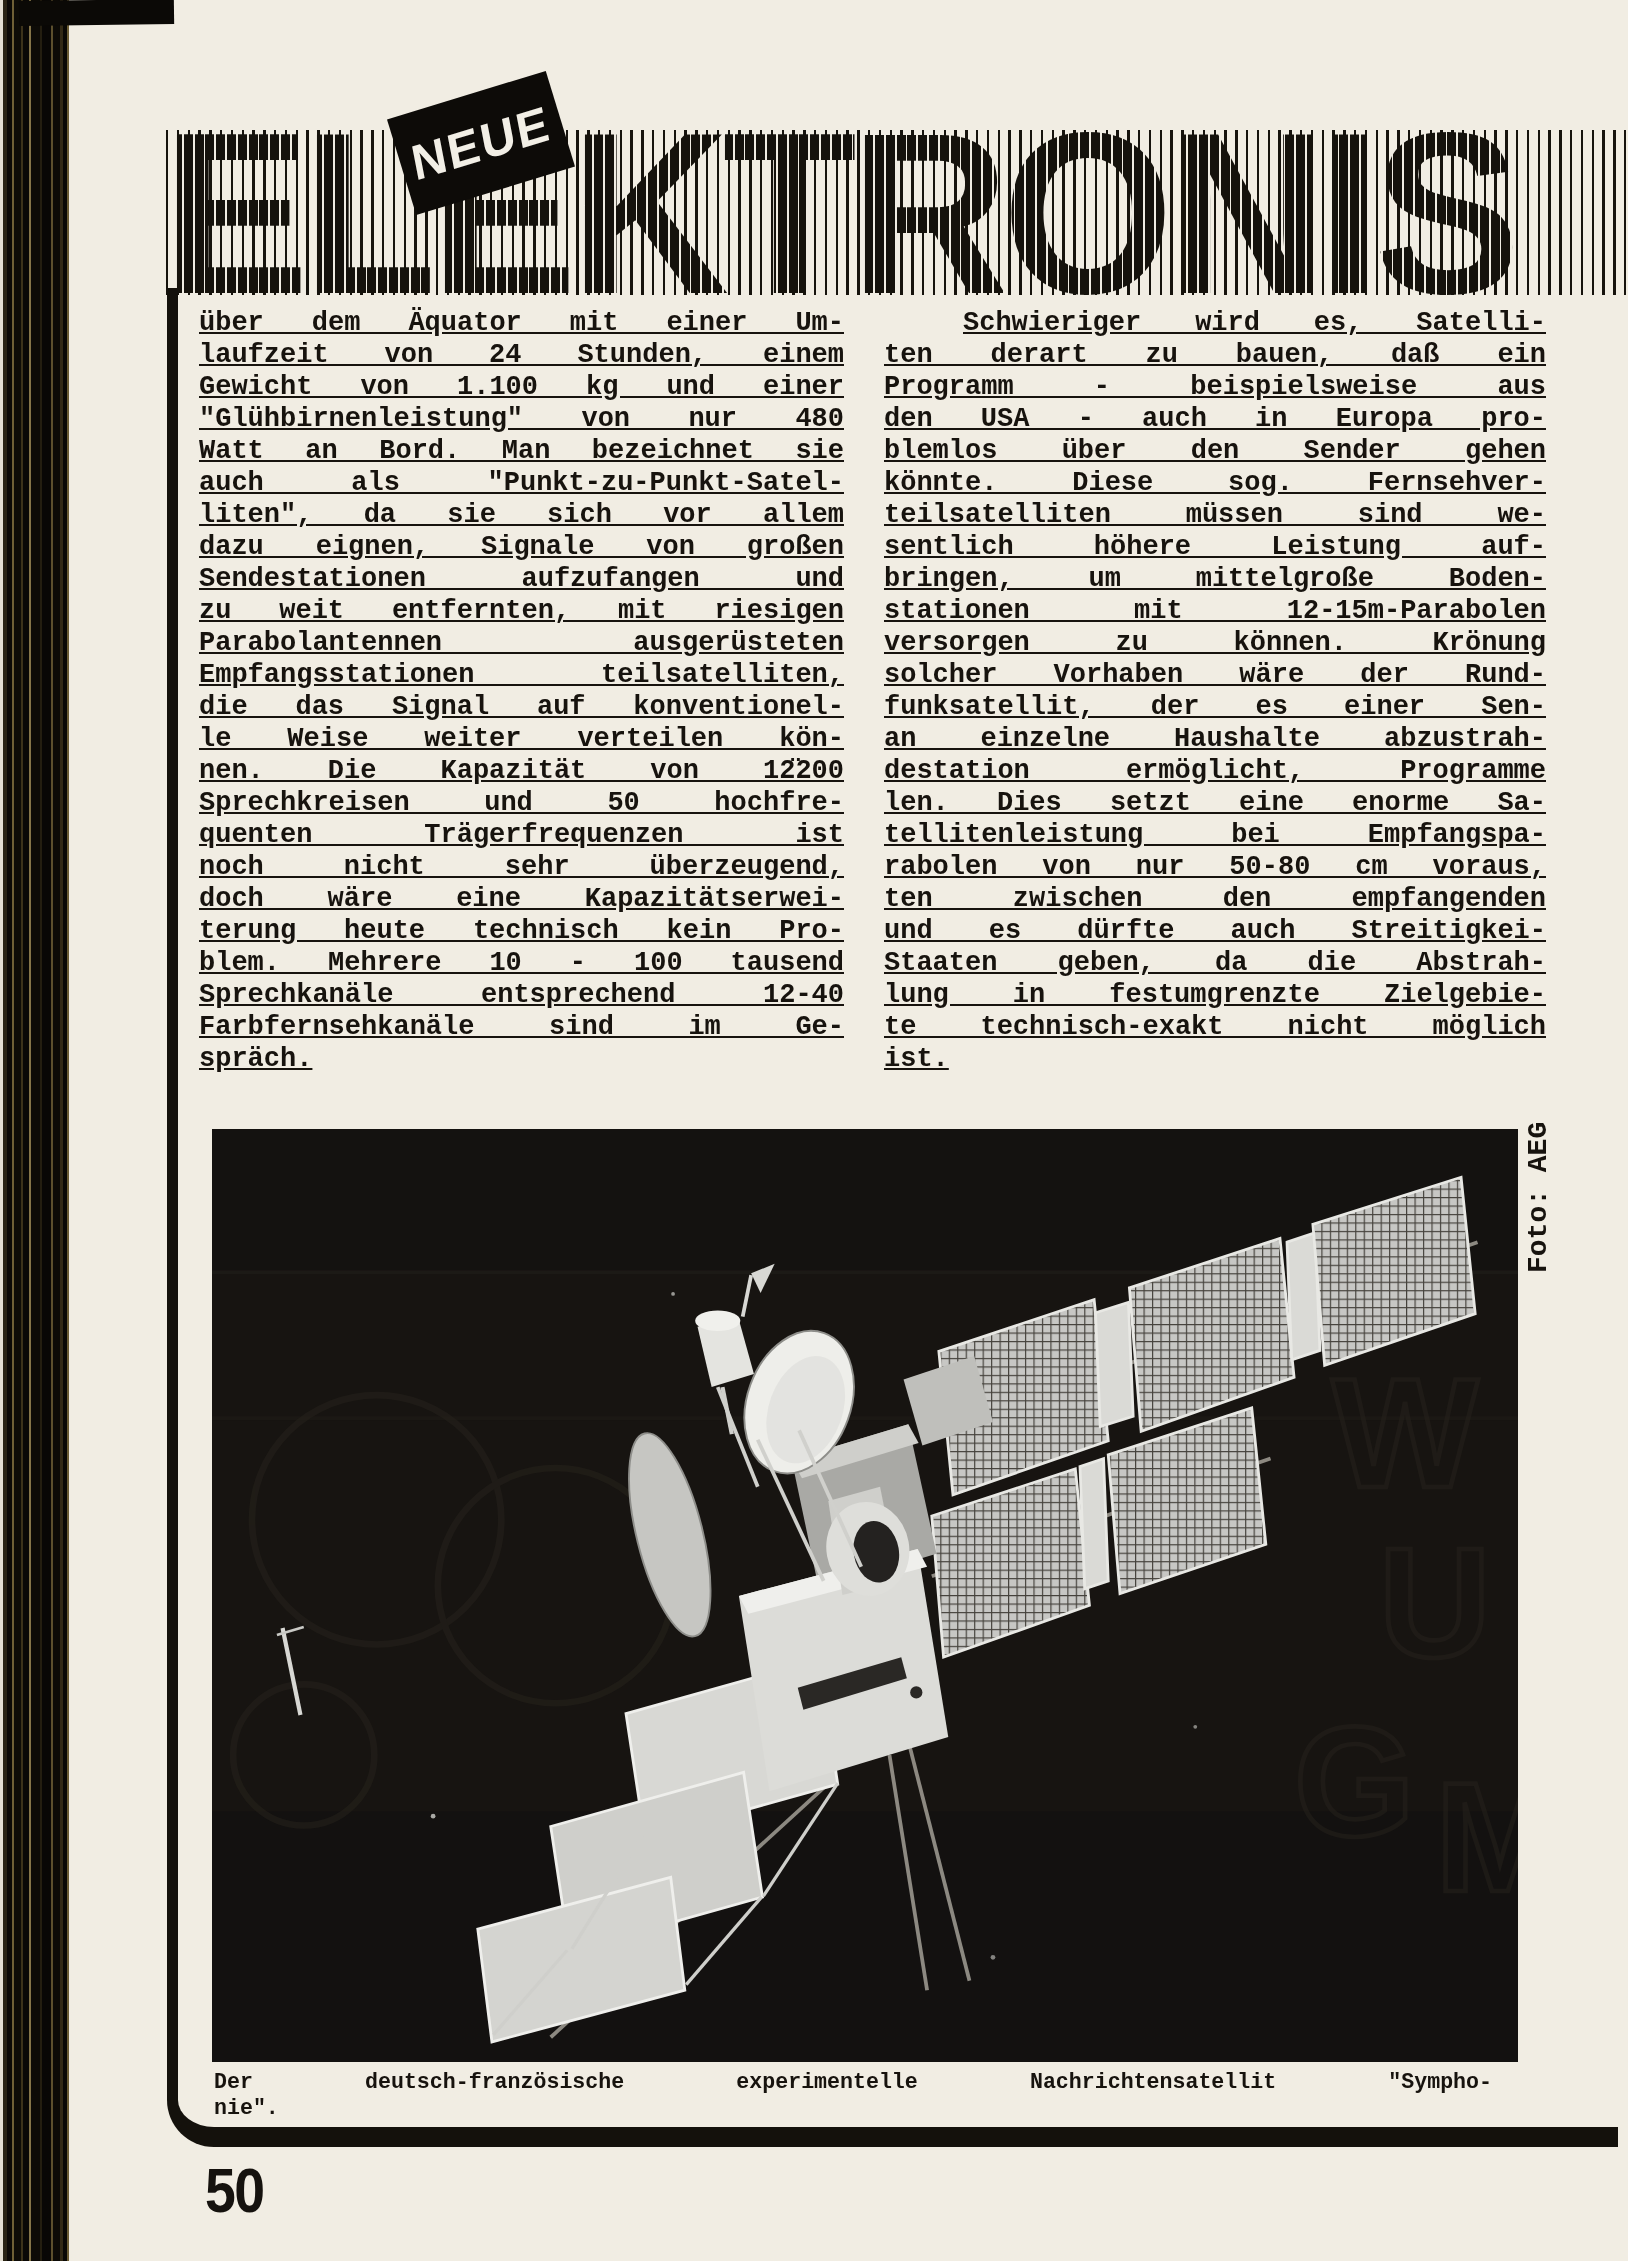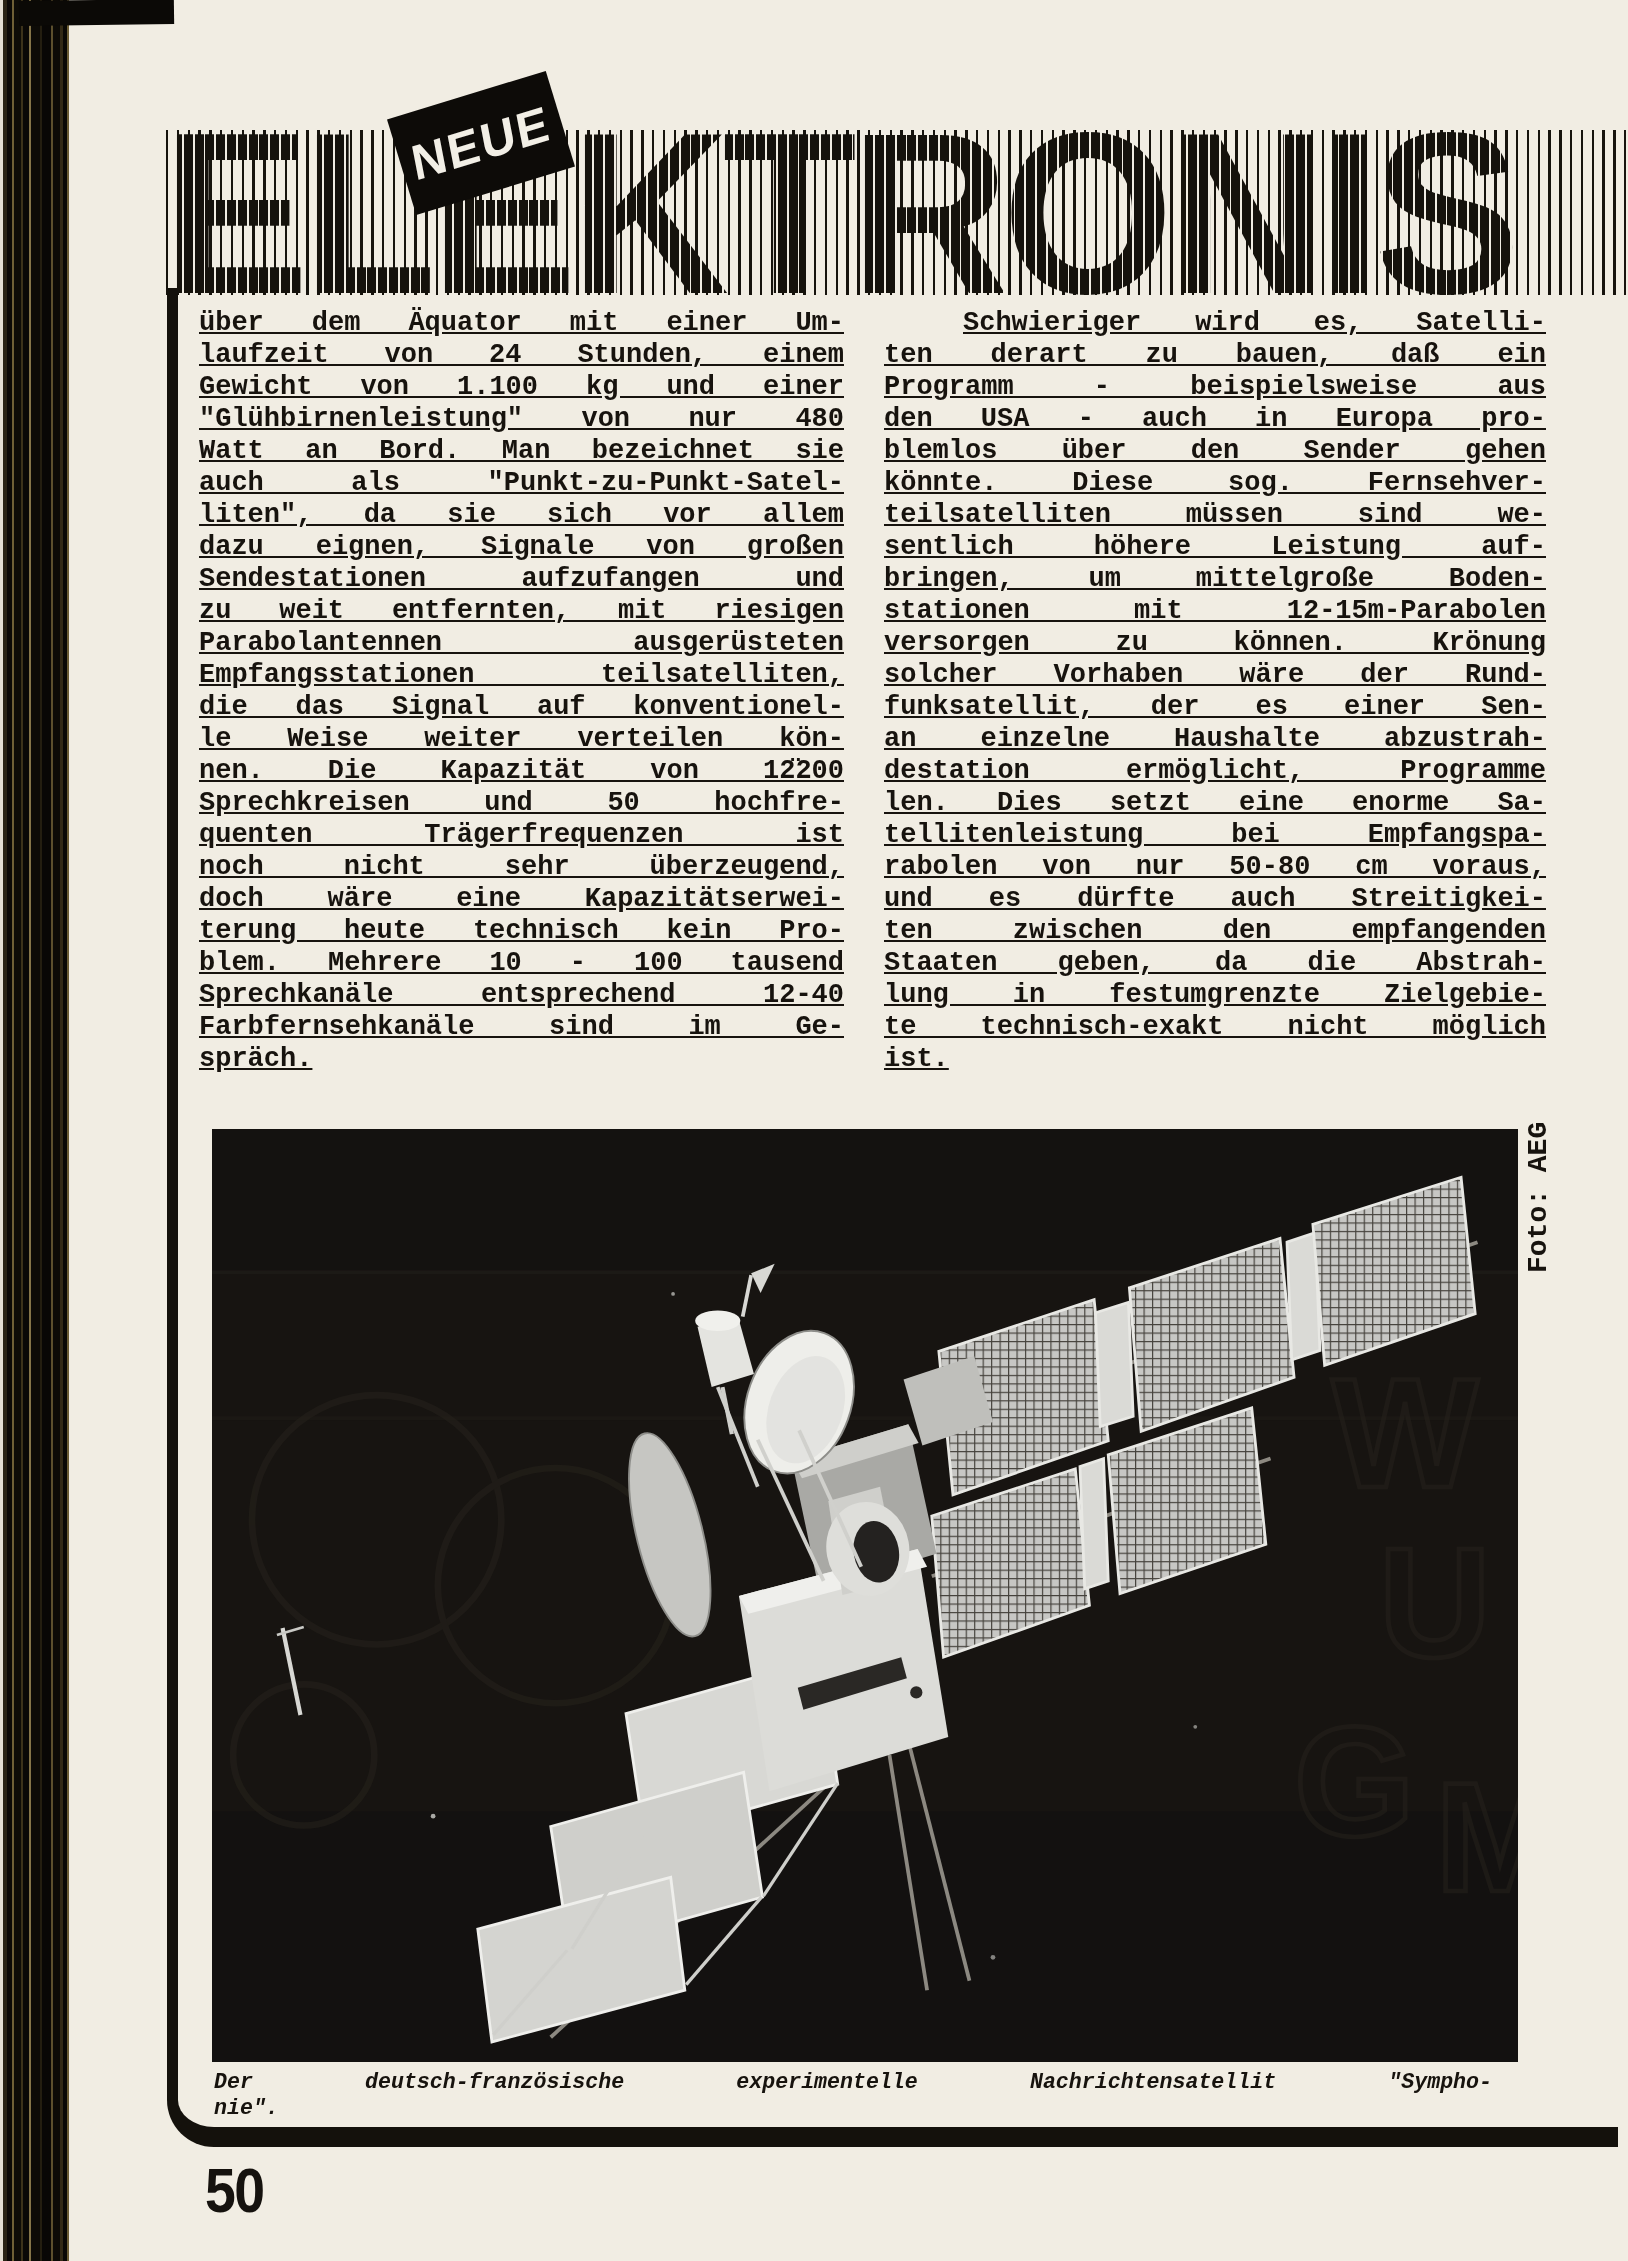--- a/index.html
+++ b/index.html
@@ -35,21 +35,21 @@
   .tline{font-size:27px;line-height:32px;height:32px;text-align:justify;text-align-last:justify;white-space:normal;text-decoration:underline;}
   .tline.last{text-align-last:left;}
   
   .photo{position:absolute;left:212px;top:1129px;width:1306px;height:933px;background:#171411;overflow:hidden;}
   .photo svg{display:block;width:100%;height:100%;}
   
   .credit{position:absolute;left:1523px;top:1273px;transform:rotate(-90deg);transform-origin:0 0;
     font-weight:bold;font-size:28px;white-space:nowrap;color:#17130e;}
   
   .caption{position:absolute;left:214px;top:2069px;width:1278px;font-weight:bold;}
-  .cline{font-size:21.6px;line-height:26px;text-align:justify;text-align-last:justify;font-style:italic;}
+  .cline{font-size:21.6px;line-height:26px;text-align:justify;text-align-last:justify;}
   .cline.last{text-align-last:left;}
   
   .pagenum{position:absolute;left:205px;top:2154px;font-family:"Liberation Sans",sans-serif;font-weight:700;
     font-size:63px;letter-spacing:-1.9px;color:#15120e;transform:scaleX(.88);transform-origin:left top;}
 </style>
 </head>
 <body>
 
 <div class="page">
 
@@ -107,22 +107,22 @@
       <div class="tline">bringen, um mittelgroße Boden-</div>
       <div class="tline">stationen mit 12-15m-Parabolen</div>
       <div class="tline">versorgen zu können. Krönung</div>
       <div class="tline">solcher Vorhaben wäre der Rund-</div>
       <div class="tline">funksatellit, der es einer Sen-</div>
       <div class="tline">an einzelne Haushalte abzustrah-</div>
       <div class="tline">destation ermöglicht, Programme</div>
       <div class="tline">len. Dies setzt eine enorme Sa-</div>
       <div class="tline">tellitenleistung bei Empfangspa-</div>
       <div class="tline">rabolen von nur 50-80 cm voraus,</div>
+      <div class="tline">ten zwischen den empfangenden</div>
       <div class="tline">und es dürfte auch Streitigkei-</div>
-      <div class="tline">ten zwischen den empfangenden</div>
       <div class="tline">Staaten geben, da die Abstrah-</div>
       <div class="tline">lung in festumgrenzte Zielgebie-</div>
       <div class="tline">te technisch-exakt nicht möglich</div>
       <div class="tline last">ist.</div>
     </div>
 
   <div class="photo">
     <svg viewBox="0 0 2776 1982" xmlns="http://www.w3.org/2000/svg">
       <defs>
         <pattern id="solargrid" width="18" height="18" patternUnits="userSpaceOnUse">

